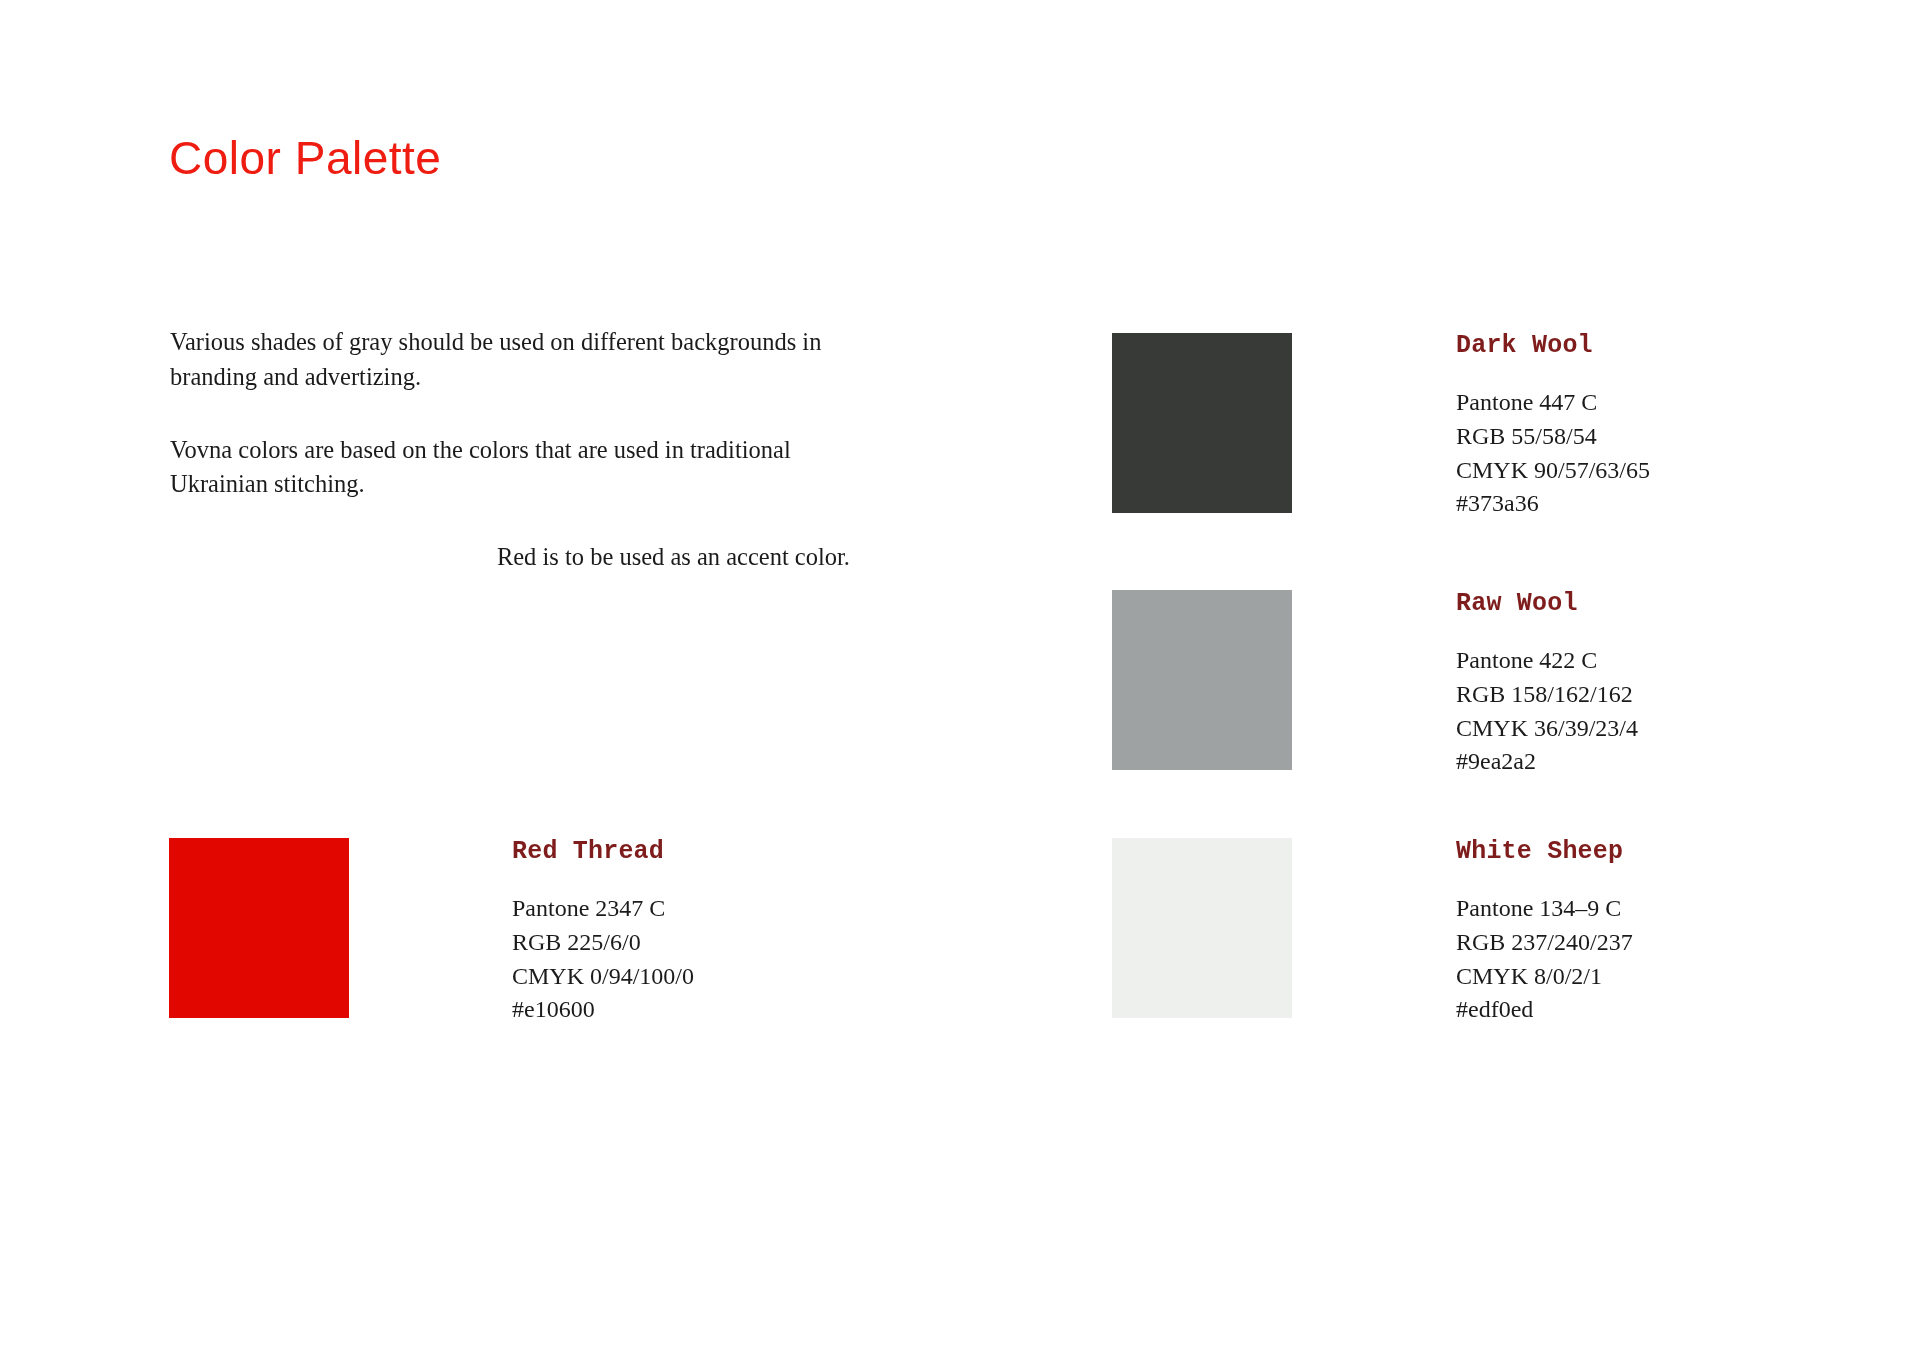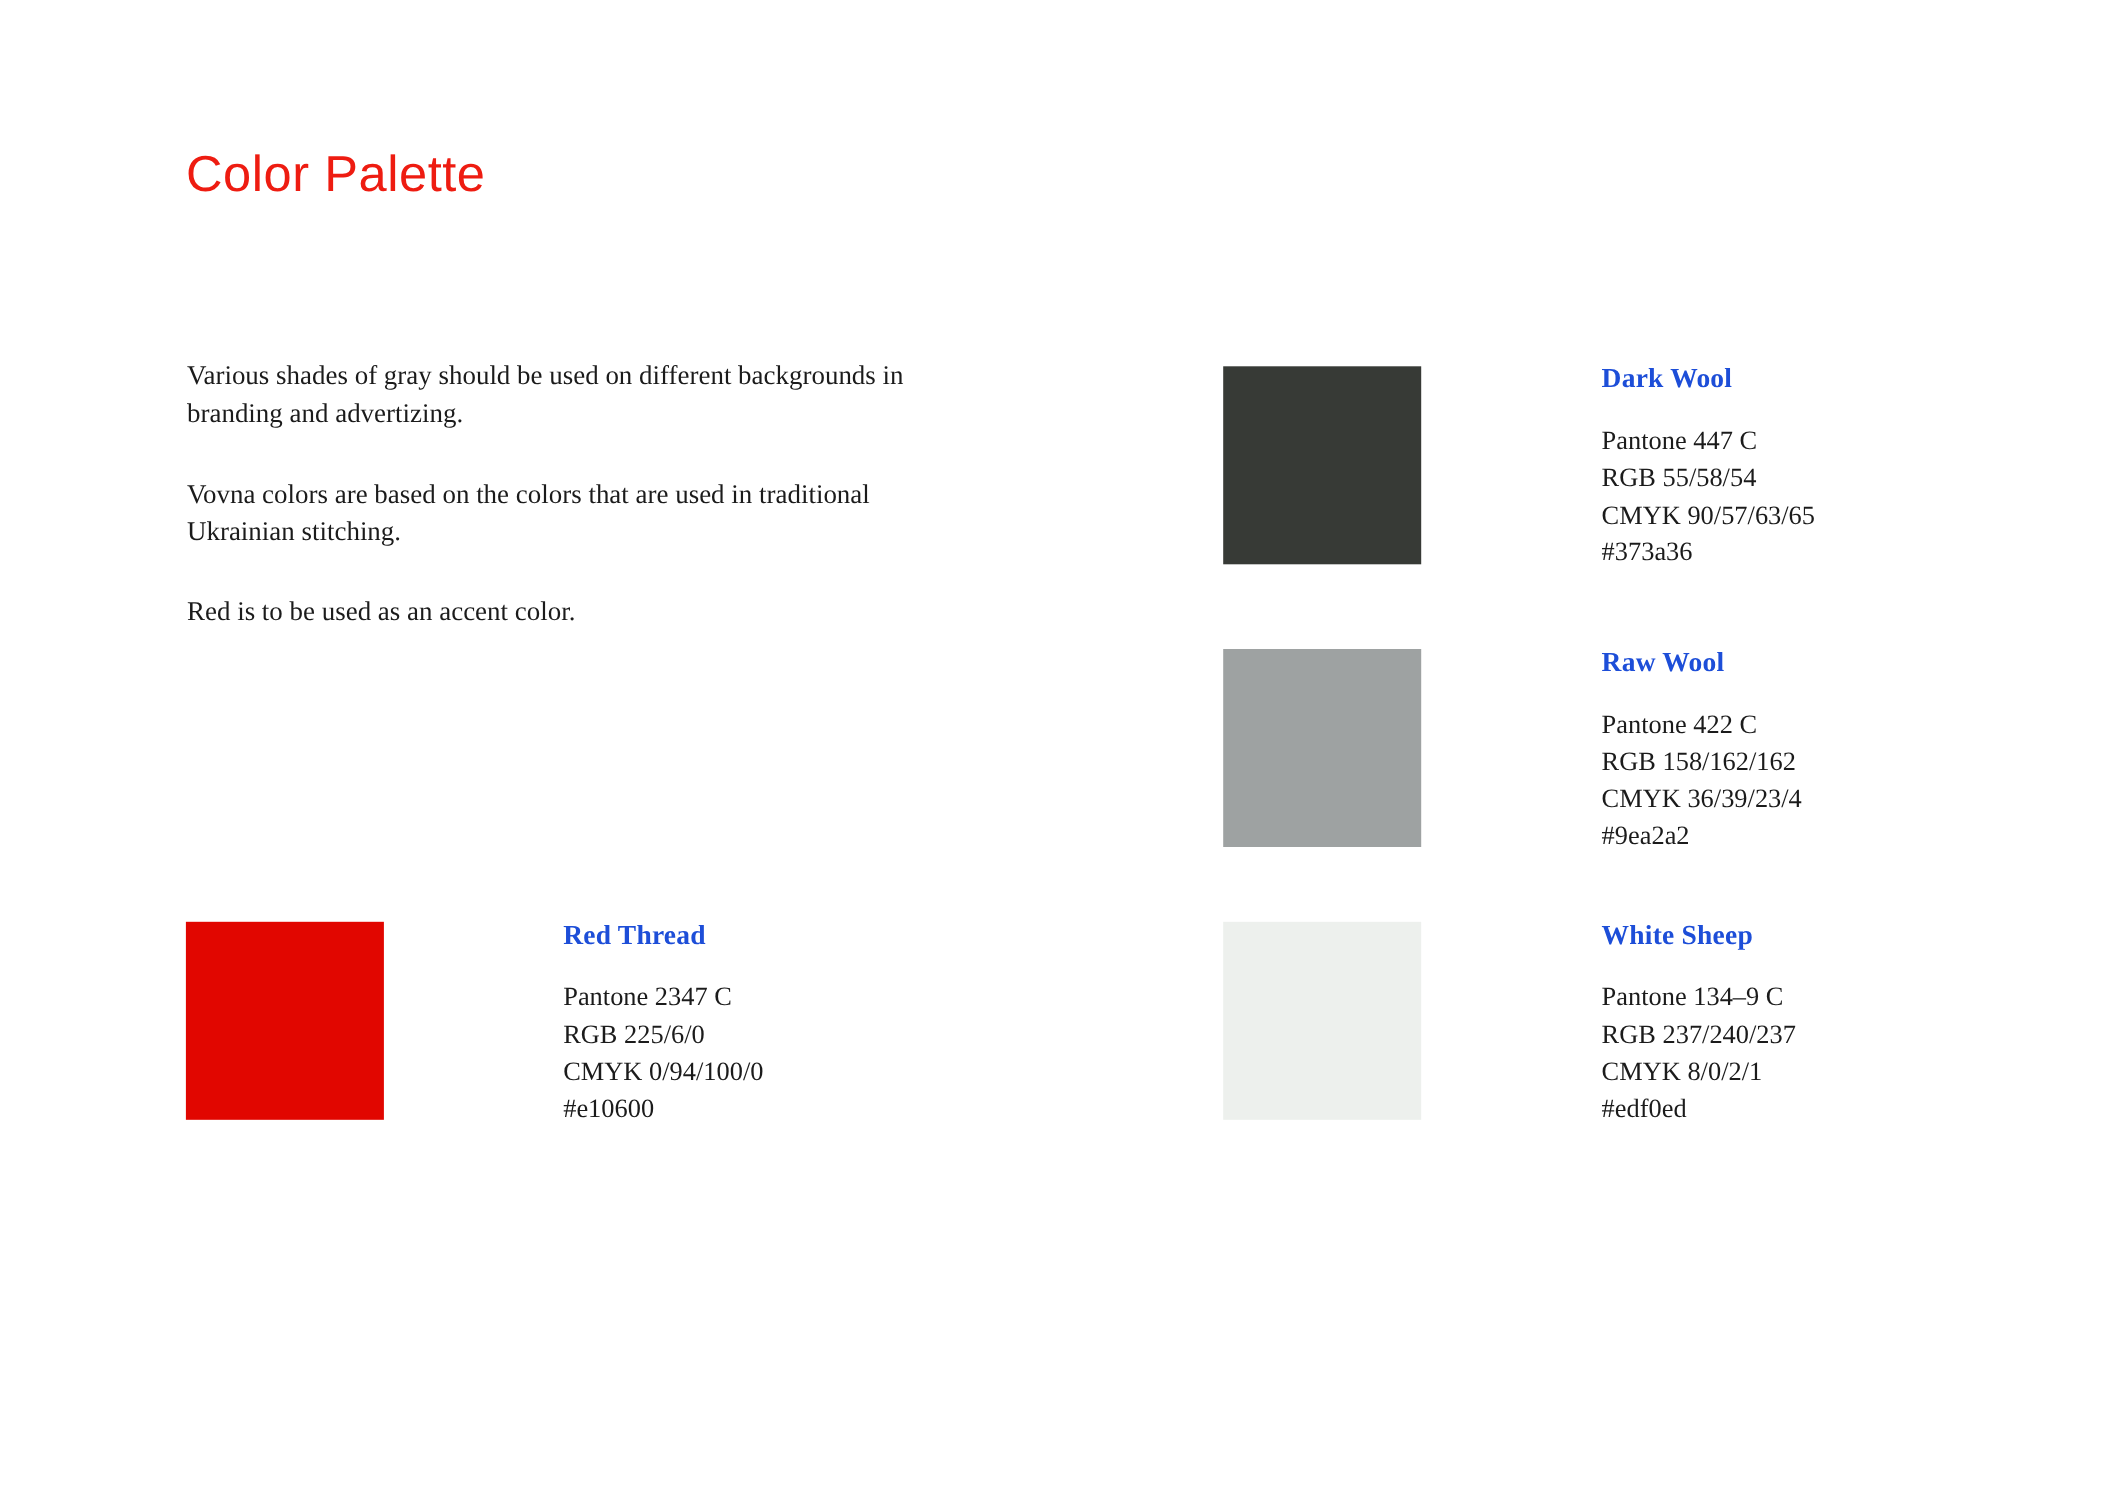--- a/index.html
+++ b/index.html
@@ -41,40 +41,41 @@
     width: 680px;
   }
   .intro p {
     margin: 0 0 38px 0;
     font-size: 24.5px;
     line-height: 1.42;
     color: #1b1b1b;
   }
   .intro p:last-child {
     margin-bottom: 0;
+    text-align: right;
   }
 
   
   .swatch-block {
     position: absolute;
   }
   .swatch-chip {
     width: 180px;
     height: 180px;
     display: block;
   }
 
   .swatch-info {
     position: absolute;
   }
   .swatch-name {
-    font-family: Liberation Serif, serif;
+    font-family: Liberation Mono, monospace;
     font-weight: bold;
     font-size: 25px;
-    color: #1d4ed8;
+    color: #7f1d1d;
     margin: 0 0 26px 0;
     white-space: nowrap;
     letter-spacing: 0.2px;
   }
   .spec-line {
     font-size: 24px;
     line-height: 1.41;
     color: #1b1b1b;
     white-space: nowrap;
   }

